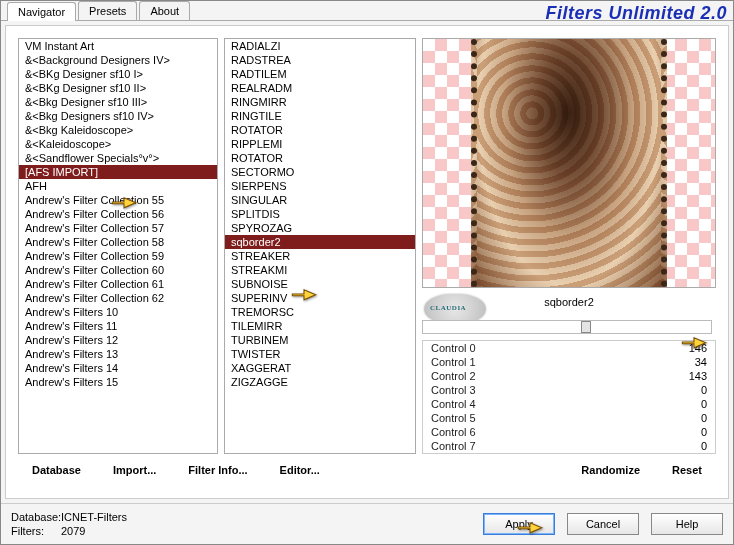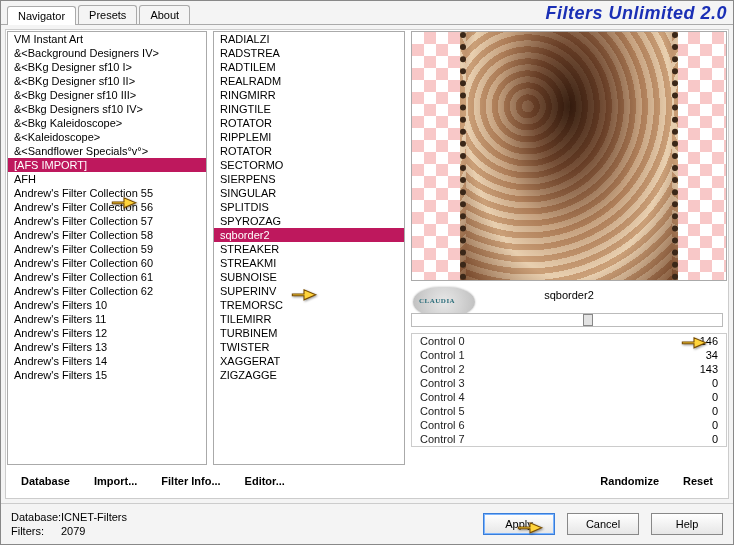--- a/index.html
+++ b/index.html
@@ -1,28 +1,28 @@
 <!DOCTYPE html>
 <html><head>
 <meta charset="utf-8">
 <style>
   * { box-sizing: border-box; margin: 0; padding: 0; }
   body { font-family: Tahoma, Arial, sans-serif; font-size: 11px; background: #fff; width: 734px; height: 545px; overflow: hidden; position: relative; }
   .dialog { border: 1px solid #888; width: 734px; height: 545px; background: #f4f4f4; display: flex; flex-direction: column; }
-  .tab-header { display: flex; align-items: flex-end; background: #f4f4f4; padding-left: 6px; height: 24px; border-bottom: 1px solid #aaa; position: relative; }
+  .tab-header { display: flex; align-items: flex-end; background: #f4f4f4; padding-left: 6px; height: 39px; border-bottom: 1px solid #aaa; position: relative; }
   .tab { padding: 3px 10px; border: 1px solid #aaa; border-bottom: none; background: #f4f4f4; margin-right: 2px; font-size: 11px; cursor: pointer; border-top-left-radius: 3px; border-top-right-radius: 3px; }
   .tab.active { background: #fff; position: relative; top: 1px; }
   .title-banner { position: absolute; right: 6px; top: 2px; font-family: Arial, sans-serif; font-size: 18px; font-weight: bold; font-style: italic; color: #1a2fb5; letter-spacing: 0.5px; }
-  .content { flex: 1; background: #fff; border: 1px solid #ccc; margin: 4px; display: flex; flex-direction: column; padding: 1px; }
+  .content { flex: 1; background: #fff; border: 1px solid #ccc; margin: 4px; display: flex; flex-direction: column; padding: 12px; }
   .panes { display: flex; flex: 1; gap: 6px; overflow: hidden; }
   .listpane { background: #fff; border: 1px solid #aaa; overflow-y: auto; overflow-x: hidden; font-size: 11px; }
   .listpane.cat { width: 200px; }
   .listpane.filt { width: 192px; }
   .listpane .item { padding: 1px 6px; white-space: nowrap; cursor: pointer; color: #000; }
-  .listpane .item.selected { background: #be185d; color: #fff; }
+  .listpane .item.selected { background: #7f1d1d; color: #fff; }
   .listpane::-webkit-scrollbar { width: 16px; }
   .listpane::-webkit-scrollbar-track { background: #f0f0f0; border-left: 1px solid #ccc; }
   .listpane::-webkit-scrollbar-thumb { background: #c8c8c8; border: 1px solid #999; }
   .rightpane { flex: 1; display: flex; flex-direction: column; gap: 4px; }
   .preview { height: 250px; border: 1px solid #aaa; position: relative; overflow: hidden; }
   .checker { position: absolute; inset: 0; background-image:
     linear-gradient(45deg, #f8c8c8 25%, transparent 25%),
     linear-gradient(-45deg, #f8c8c8 25%, transparent 25%),
     linear-gradient(45deg, transparent 75%, #f8c8c8 75%),
     linear-gradient(-45deg, transparent 75%, #f8c8c8 75%);
@@ -44,21 +44,21 @@
      border-radius: 50% / 60%; box-shadow: 0 0 2px rgba(0,0,0,.3);
   }
   .selected-name .claudia-tag { position:absolute; left:8px; top:12px; font-size:7px; font-family:'Comic Sans MS',cursive; color:#2a6d7a; font-weight:bold; letter-spacing:0.5px; }
   .slider-area { display: flex; flex-direction: column; padding-right: 4px; }
   .slider-area .mini-slider { height: 14px; background: #fff; border: 1px solid #bbb; margin-bottom: 2px; position: relative; }
   .mini-slider .thumb { position: absolute; top: 0; bottom: 0; width: 10px; background: #e3e3e3; border: 1px solid #888; }
   .controls { border: 1px solid #ccc; flex: 0;}
   .ctrl-row { display: flex; justify-content: space-between; padding: 1px 8px; font-size: 11px; }
   .ctrl-row .lbl { color: #222; }
   .ctrl-row .val { color: #000; width: 36px; text-align: right; }
-  .button-row { display: flex; padding: 6px 4px; gap: 4px; align-items: center; }
+  .button-row { display: flex; padding: 6px 4px; gap: 12px; align-items: center; }
   .link-btn { padding: 4px 10px; font-size: 11px; color: #000; cursor: pointer; font-weight: bold; }
   .spacer { flex: 1; }
   .link-btn.alt { font-weight: bold; }
   .status { background: #f4f4f4; border-top: 1px solid #ccc; padding: 6px 10px; display: flex; align-items: center; }
   .status-info { font-size: 11px; line-height: 14px; }
   .status-info div span.lbl { display: inline-block; width: 50px; }
   .status-buttons { margin-left: auto; display: flex; gap: 12px; }
   .win-btn { width: 72px; height: 22px; border: 1px solid #888; background: linear-gradient(#fff,#e6e6e6); font-size: 11px; cursor: pointer; }
   .win-btn.default { border: 1px solid #3a7dd8; box-shadow: 0 0 0 1px #7ab4ff inset; }
   .pointer { position: absolute; width: 28px; height: 20px; pointer-events: none; z-index: 200; }

